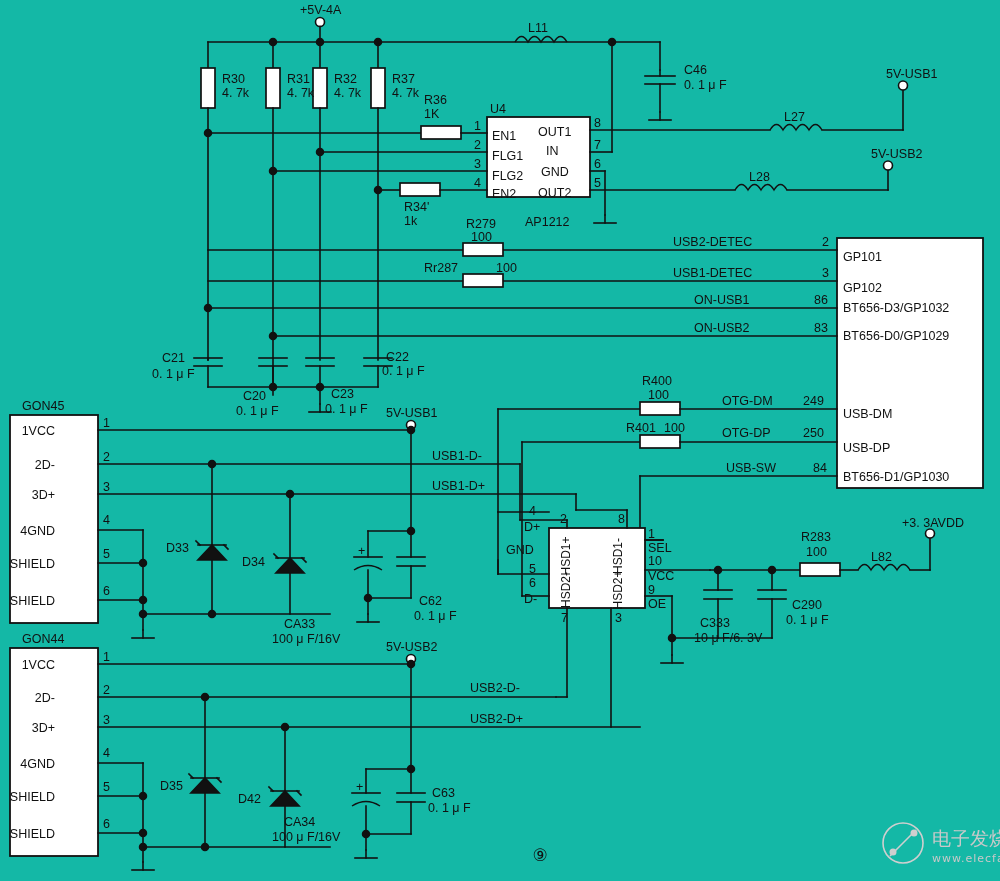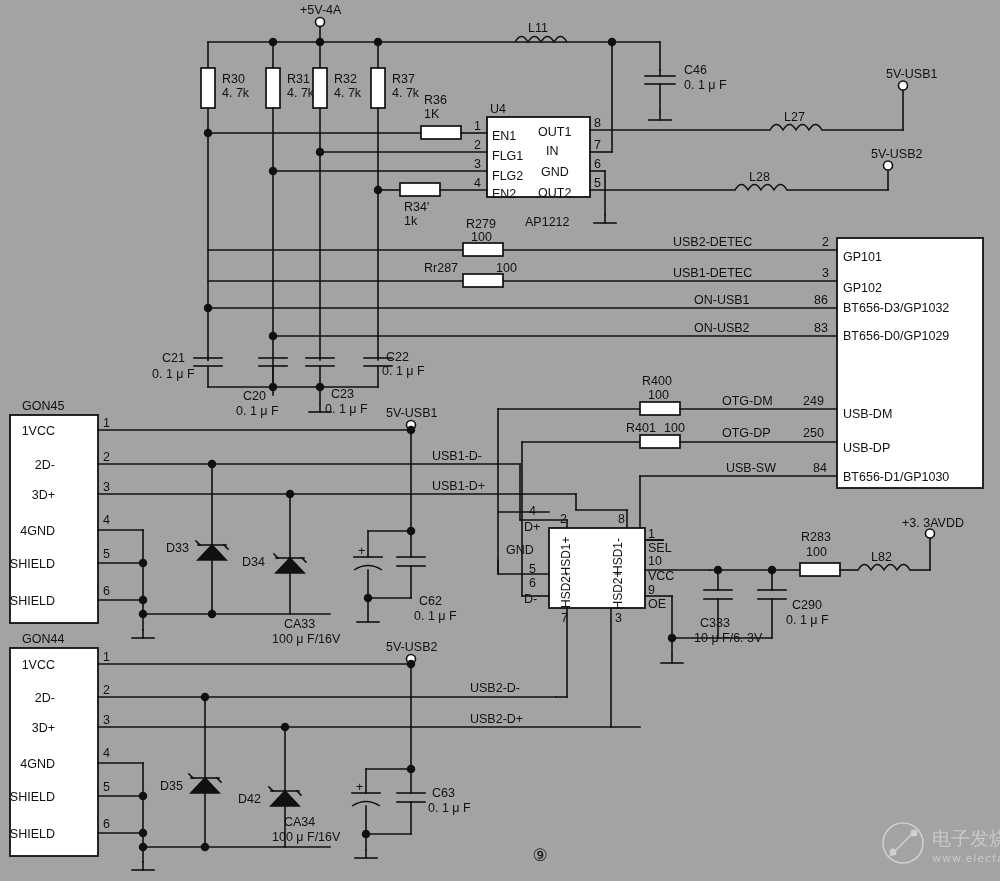--- a/index.html
+++ b/index.html
@@ -1,21 +1,21 @@
 <!DOCTYPE html>
 <html><head>
 <meta charset="utf-8">
 <title>USB Circuit Schematic</title>
 <style>
   html,body{margin:0;padding:0;background:#fff;}
   body{
     font-family:"Liberation Sans","DejaVu Sans",sans-serif;
     width:1000px;height:881px;overflow:hidden;position:relative;
   }
-  #sheet{position:relative;width:1000px;height:881px;background:#a3a3a3;}
+  #sheet{position:relative;width:1000px;height:881px;background:#14b8a6;}
   svg#schematic{position:absolute;left:0;top:0;width:1000px;height:881px;}
   .wire{stroke:#111;stroke-width:1.6;fill:none;stroke-linecap:square;}
   .wire-t{stroke:#111;stroke-width:1.4;fill:none;}
   .box{stroke:#111;stroke-width:1.8;fill:#fff;}
   .comp{stroke:#111;stroke-width:1.7;fill:#fff;}
   .solid{stroke:#111;stroke-width:1.7;fill:#111;}
   .term{stroke:#111;stroke-width:1.6;fill:#fff;}
   text{font-family:"Liberation Sans","DejaVu Sans",sans-serif;fill:#111;}
   .lbl{font-size:12.5px;}
   .pin{font-size:12.5px;}

